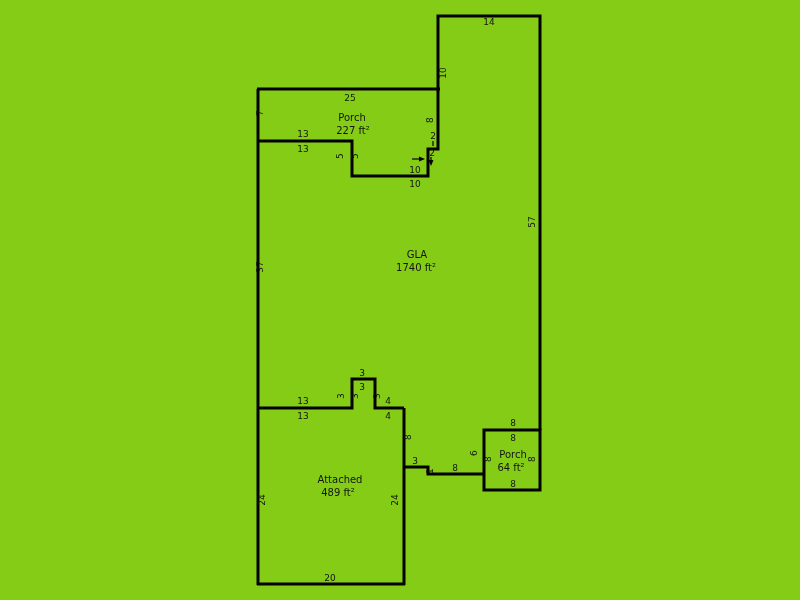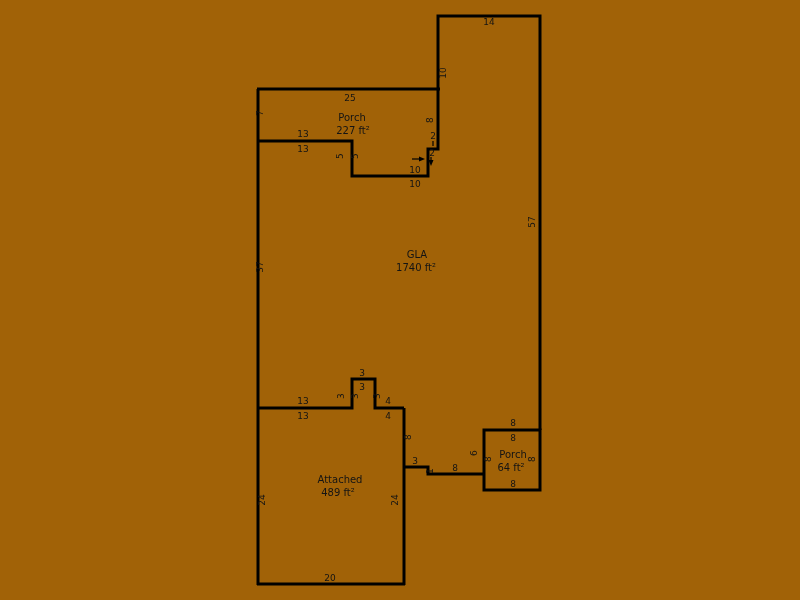--- a/index.html
+++ b/index.html
@@ -1,16 +1,16 @@
 <!DOCTYPE html>
 <html><head>
 <meta charset="utf-8">
 <style>
   html,body{margin:0;padding:0;background:#ffffff;}
-  .sketch-page{position:relative;width:800px;height:600px;background:#a16207;overflow:hidden;
+  .sketch-page{position:relative;width:800px;height:600px;background:#84cc16;overflow:hidden;
     font-family:"DejaVu Sans","Liberation Sans",sans-serif;}
   svg{position:absolute;top:0;left:0;}
   .wall{stroke:#000000;stroke-width:3;fill:none;stroke-linejoin:miter;stroke-linecap:butt;}
   .thin{stroke:#000000;stroke-width:1.2;fill:none;}
   .ah{fill:#000000;stroke:none;}
   text{fill:#141414;}
   .dim{font-size:9px;}
   .lbl{font-size:10px;}
   .mid{text-anchor:middle;}
 </style>

